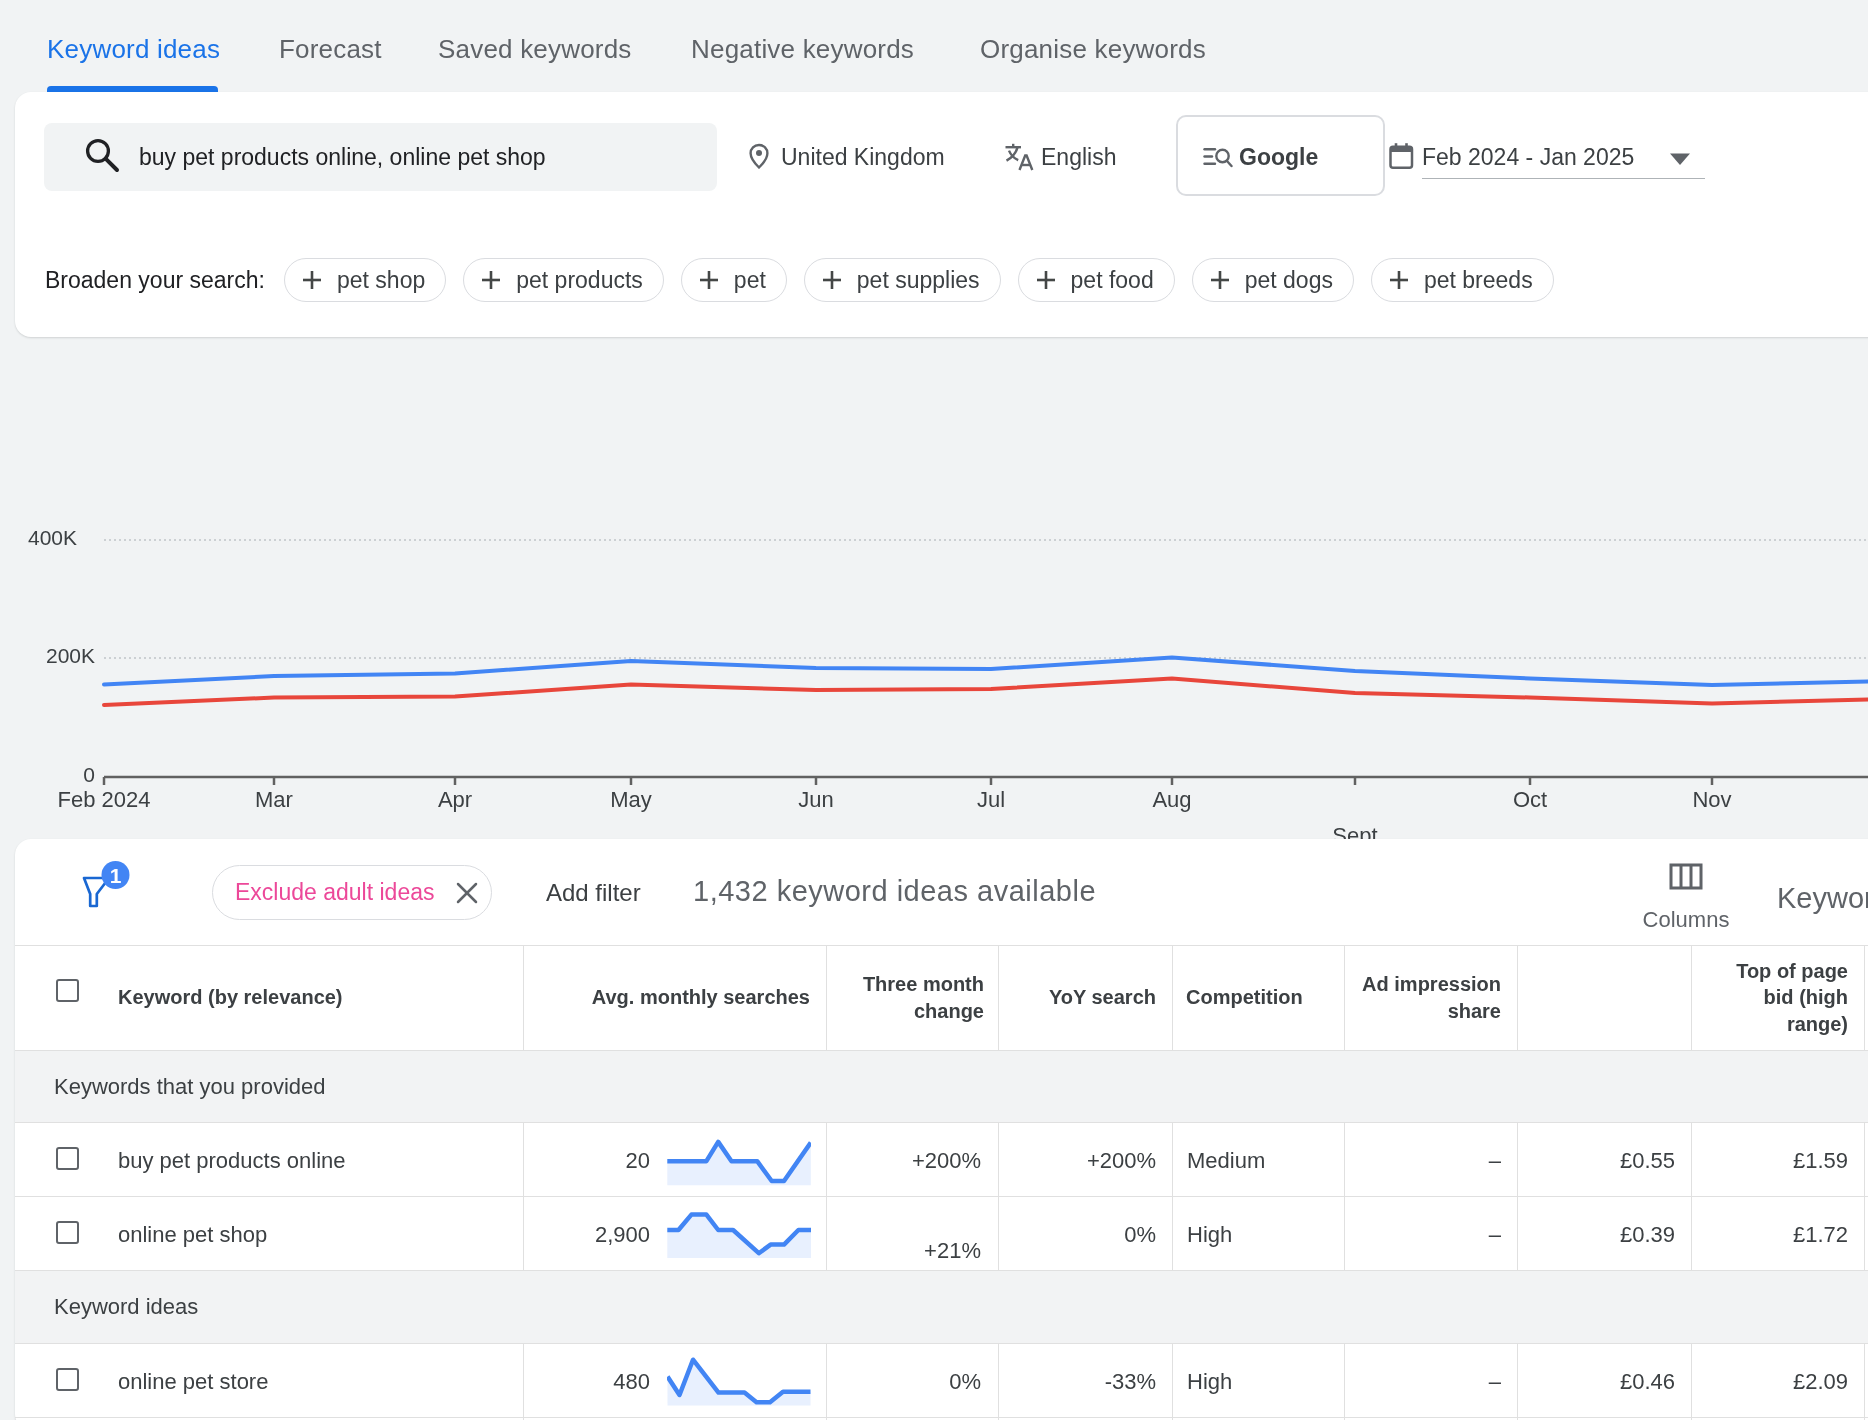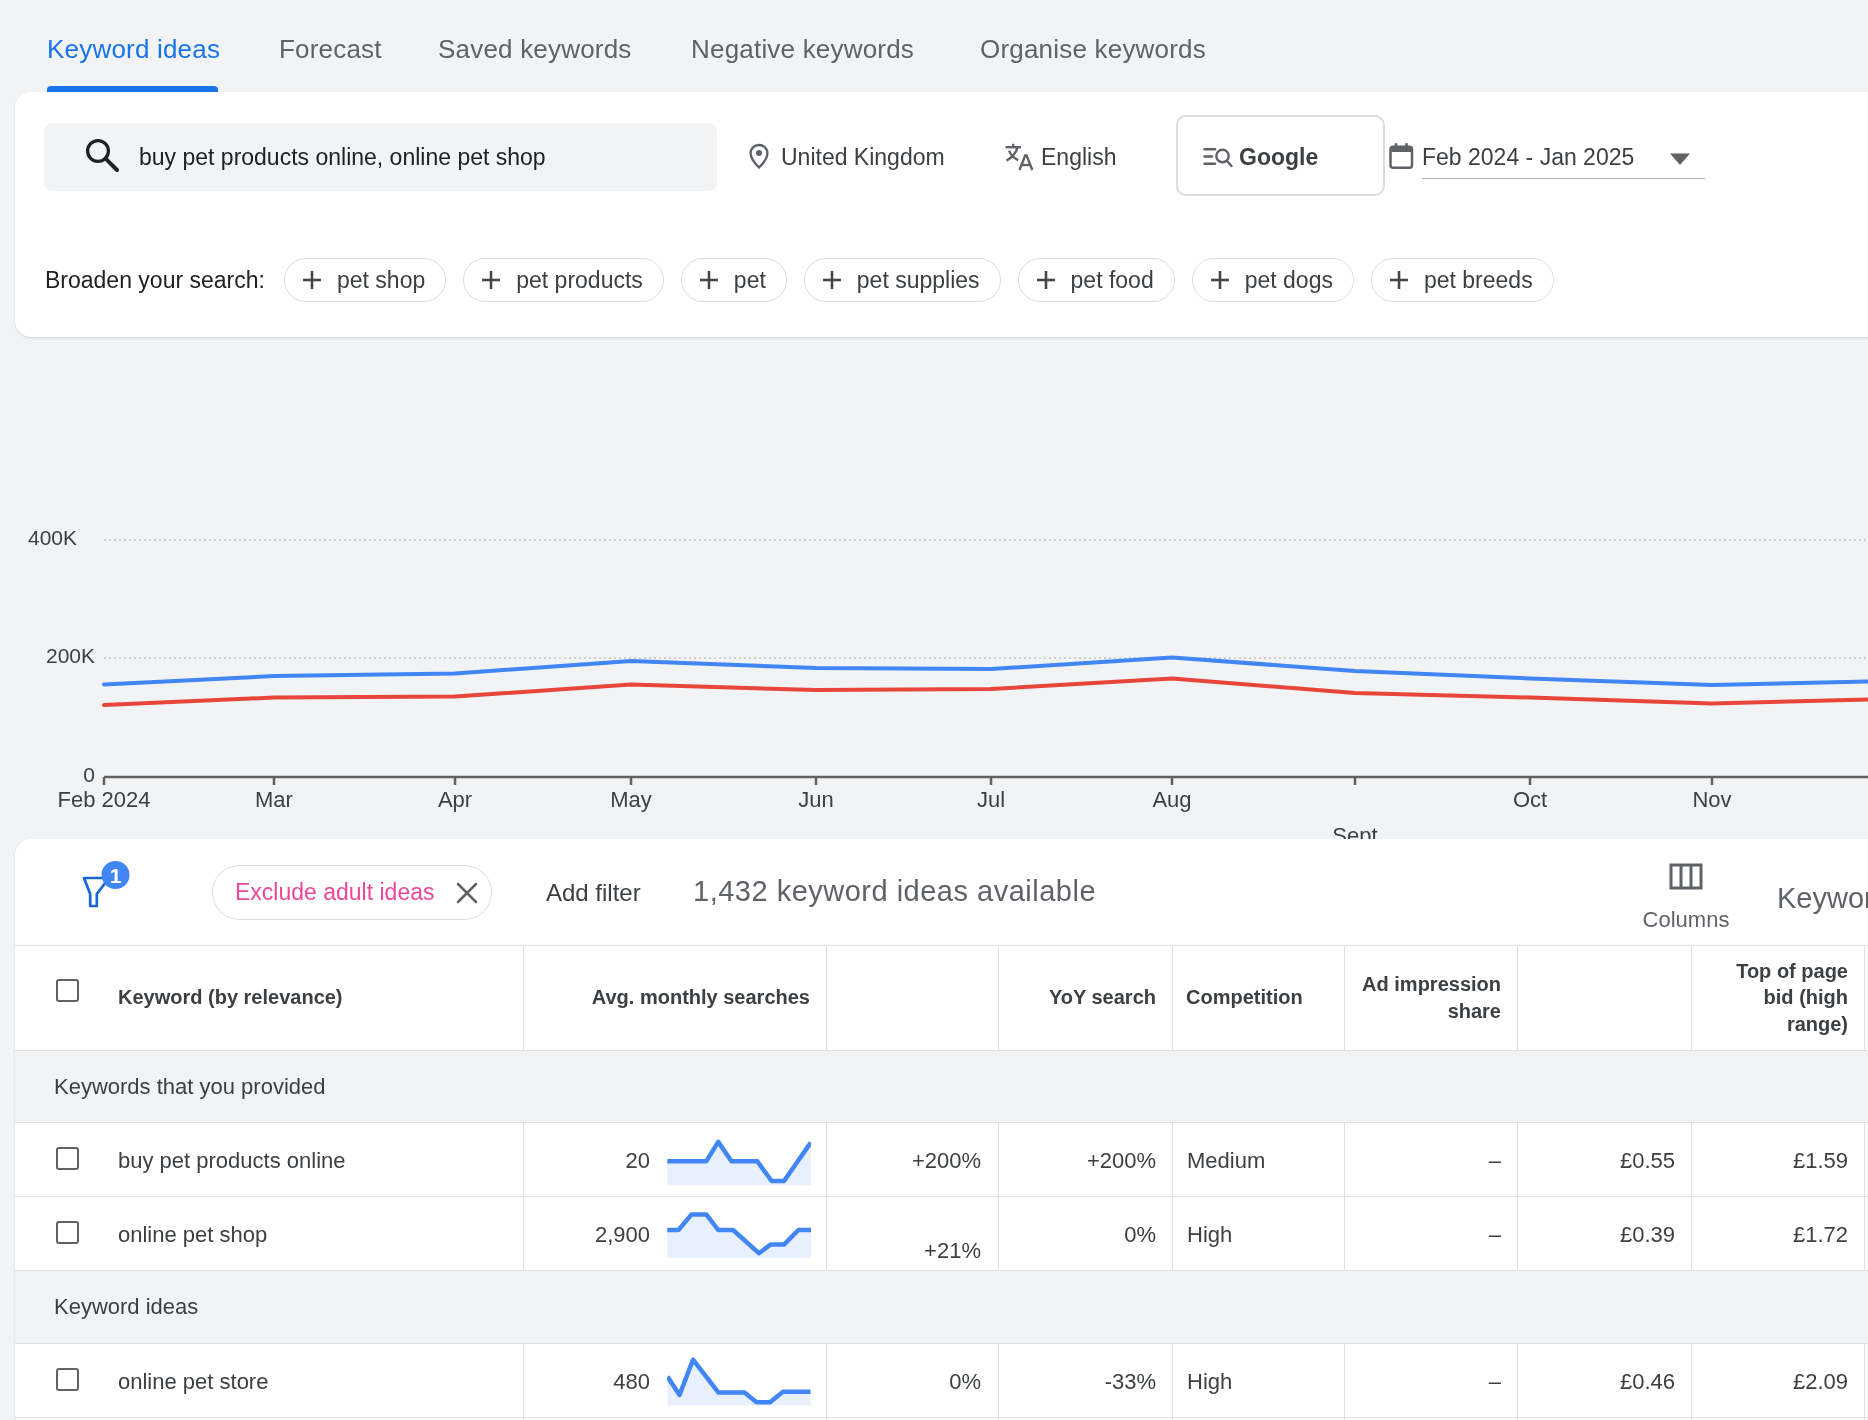--- a/index.html
+++ b/index.html
@@ -219,20 +219,21 @@
   <div class="vsep" style="left:983px; top:504px; height:77px;"></div>
   <div class="vsep" style="left:1157px; top:504px; height:77px;"></div>
   <div class="vsep" style="left:1329px; top:504px; height:77px;"></div>
   <div class="vsep" style="left:1502px; top:504px; height:77px;"></div>
   <div class="vsep" style="left:1676px; top:504px; height:77px;"></div>
   <div class="vsep" style="left:1849px; top:504px; height:77px;"></div>
 
   <div class="cb" style="left:41px; top:140px;"></div>
   <div class="cell" style="left:103px; top:106px; height:105px; display:flex; align-items:center; font-weight:bold; font-size:20px;">Keyword (by relevance)</div>
   <div class="cell" style="left:538px; top:106px; width:257px; height:105px; display:flex; align-items:center; justify-content:flex-end; font-weight:bold; font-size:20px;">Avg. monthly searches</div>
+  <div class="cell" style="left:831px; top:106px; width:138px; height:105px; display:flex; align-items:center; justify-content:flex-end; text-align:right; font-weight:bold; font-size:20px; line-height:26.5px;">Three month change</div>
   <div class="cell" style="left:1000px; top:106px; width:141px; height:105px; display:flex; align-items:center; justify-content:flex-end; font-weight:bold; font-size:20px;">YoY search</div>
   <div class="cell" style="left:1171px; top:106px; height:105px; display:flex; align-items:center; font-weight:bold; font-size:20px;">Competition</div>
   <div class="cell" style="left:1347px; top:106px; width:139px; height:105px; display:flex; align-items:center; justify-content:flex-end; text-align:right; font-weight:bold; font-size:20px; line-height:26.5px;">Ad impression share</div>
   <div class="cell" style="left:1713px; top:106px; width:120px; height:105px; display:flex; align-items:center; justify-content:flex-end; text-align:right; font-weight:bold; font-size:20px; line-height:26.5px;">Top of page bid (high range)</div>
 
   <div class="cell" style="left:39px; top:212px; height:71px; line-height:71px;">Keywords that you provided</div>
 
   <div class="cb" style="left:41px; top:308px;"></div>
   <div class="cell" style="left:103px; top:283px; height:74px; line-height:78px;">buy pet products online</div>
   <div class="cell" style="left:520px; top:283px; width:115px; height:74px; line-height:78px; text-align:right;">20</div>

